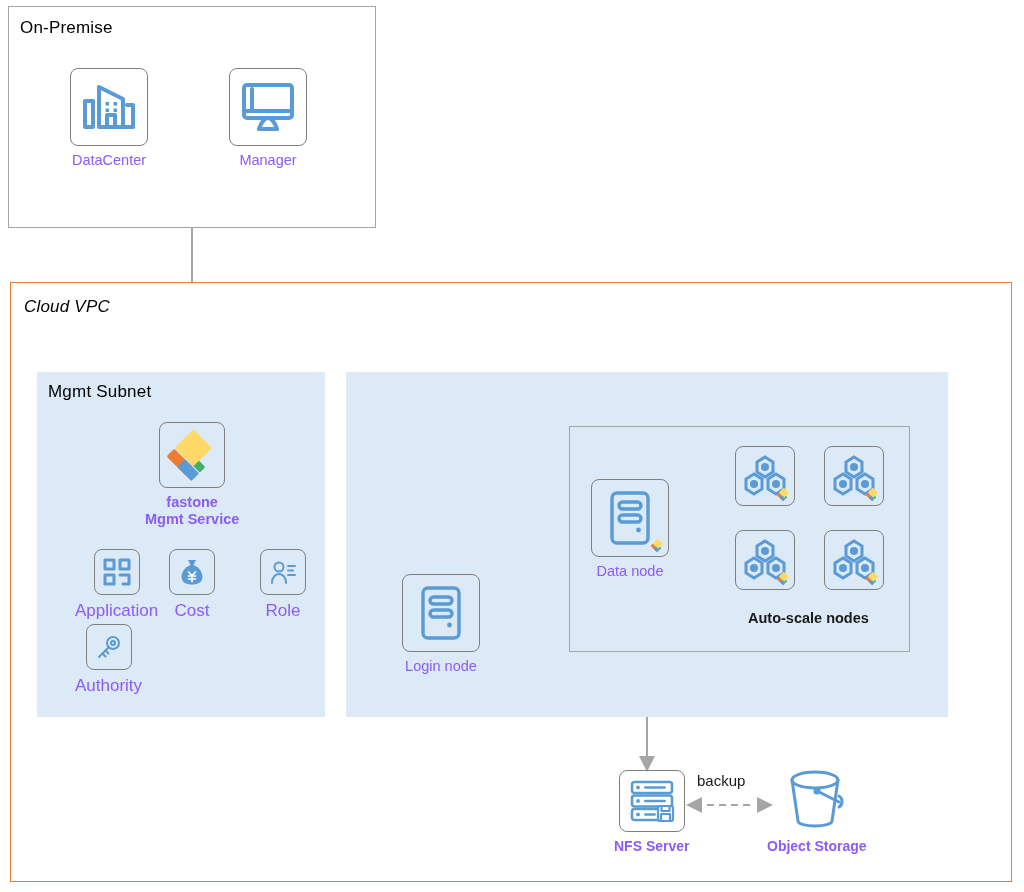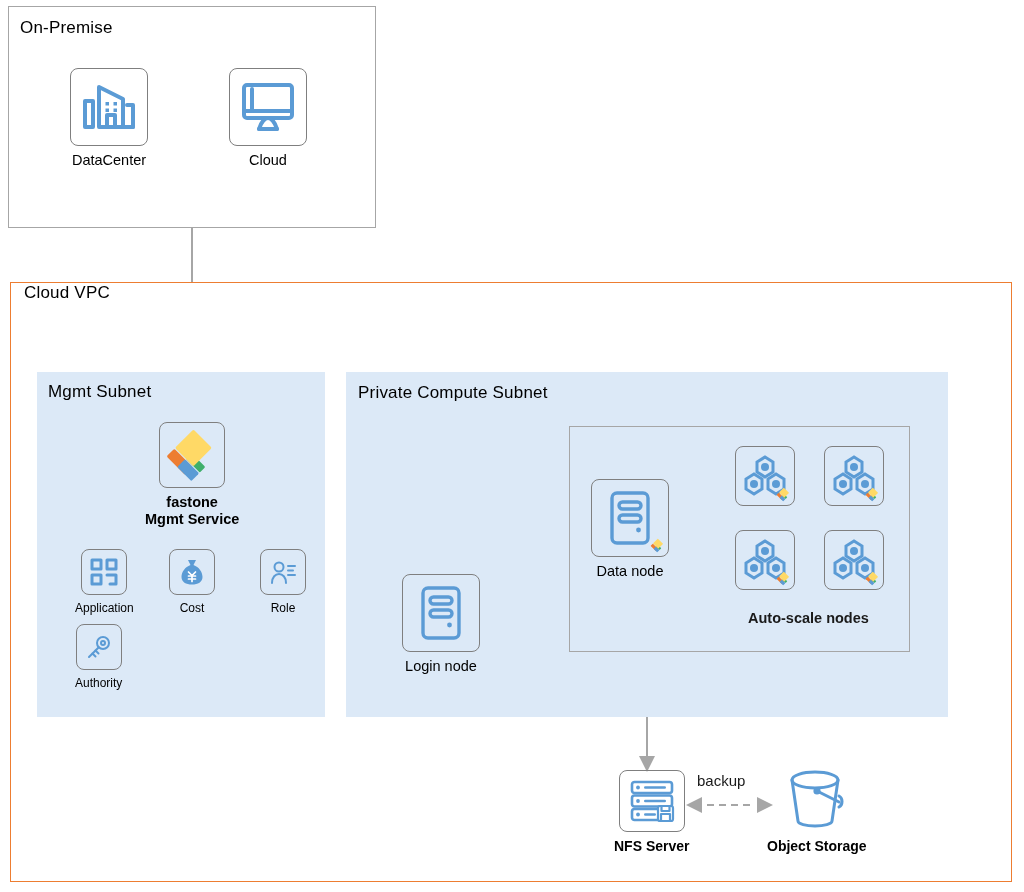--- a/index.html
+++ b/index.html
@@ -33,21 +33,21 @@
     border: 1px solid #a6a6a6;
     background: #ffffff;
   }
   #onprem-title { left: 20px; top: 18px; }
 
   #vpc-box {
     left: 10px; top: 282px; width: 1002px; height: 600px;
     border: 1.5px solid #ed7d31;
     background: #ffffff;
   }
-  #vpc-title { left: 24px; top: 283px; }
+  #vpc-title { left: 24px; top: 297px; font-style: italic; }
 
   .subnet {
     position: absolute;
     background: #dce9f7;
     border: none;
   }
   #mgmt-subnet { left: 37px; top: 372px; width: 288px; height: 345px; }
   #mgmt-title   { left: 48px; top: 382px; }
 
   #compute-subnet { left: 346px; top: 372px; width: 602px; height: 345px; }
@@ -73,26 +73,26 @@
     background: transparent;
     display: flex;
     align-items: center;
     justify-content: center;
     position: relative;
   }
   .icon-frame.nofill { background: transparent; }
   .node-label {
     margin-top: 6px;
     font-size: 14.5px;
-    color: #000000;
+    color: #8b5cf6;
     text-align: center;
     line-height: 1.18;
     white-space: pre-line;
   }
-  .label-sm { font-size: 12px; }
+  .label-sm { font-size: 17px; }
   .label-bold { font-weight: bold; font-size: 14px; }
 
   .badge {
     position: absolute;
     right: 4px; bottom: 4px;
     width: 13px; height: 13px;
   }
 
   
   .free-label {
@@ -140,21 +140,21 @@
       <svg width="56" height="52" viewBox="0 0 56 52">
         <g fill="none" stroke="#5b9bd5" stroke-width="4" stroke-linejoin="round" stroke-linecap="round">
           <rect x="4" y="4" width="48" height="33" rx="3"></rect>
           <path d="M4,30 L52,30"></path>
           <path d="M12,30 L12,8"></path>
           <path d="M19,48 C21,41 25,37 28,37 C31,37 35,41 37,48 Z"></path>
           <path d="M19,48 L37,48"></path>
         </g>
       </svg>
     </div>
-    <div class="node-label">Cloud</div>
+    <div class="node-label">Manager</div>
   </div>
 
   <div class="conn" style="left:0;top:0;">
     <svg width="1024" height="892">
       <line x1="192" y1="228" x2="192" y2="348" stroke="#a6a6a6" stroke-width="2"></line>
       <polygon points="184,348 200,348 192,364" fill="#a6a6a6"></polygon>
     </svg>
   </div>
 
   <div class="zone" id="vpc-box"></div>
@@ -232,21 +232,20 @@
           <path d="M8.5,21.5 L11.5,24.5"></path>
           <path d="M11.5,18.5 L14.5,21.5"></path>
         </g>
       </svg>
     </div>
     <div class="node-label label-sm">Authority</div>
   </div>
 
 
   <div class="subnet" id="compute-subnet"></div>
-  <div class="zone-title" id="compute-title">Private Compute Subnet</div>
 
 
   <div class="node" style="left:402px; top:574px;">
     <div class="icon-frame" style="width:78px;height:78px;">
       <svg width="46" height="58" viewBox="0 0 46 58">
         <g fill="none" stroke="#5b9bd5" stroke-width="3.4" stroke-linecap="round" stroke-linejoin="round">
           <rect x="5" y="4" width="36" height="50" rx="5"></rect>
           <rect x="12" y="13" width="22" height="7" rx="3.5"></rect>
           <rect x="12" y="26" width="22" height="7" rx="3.5"></rect>
         </g>

